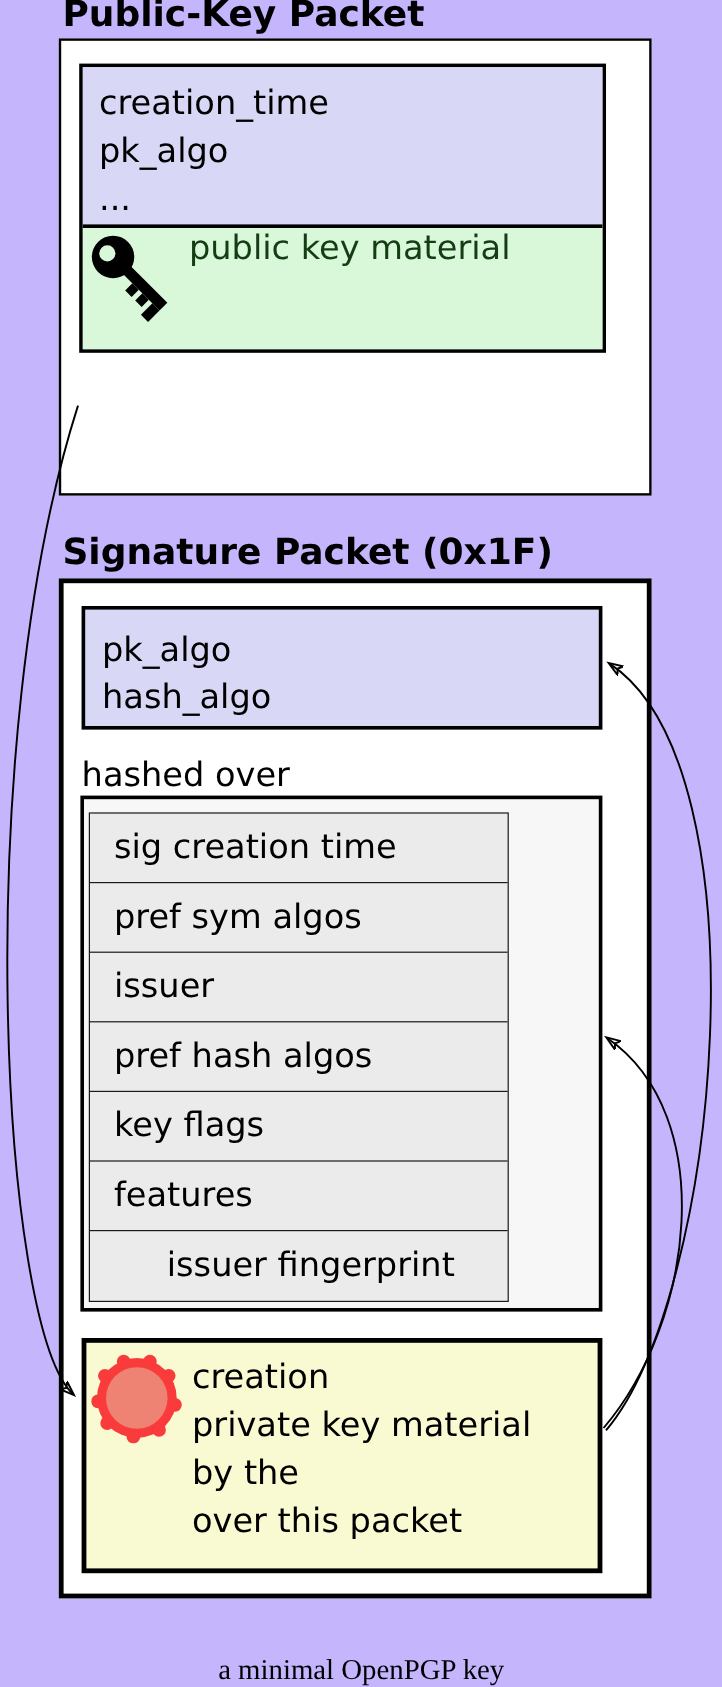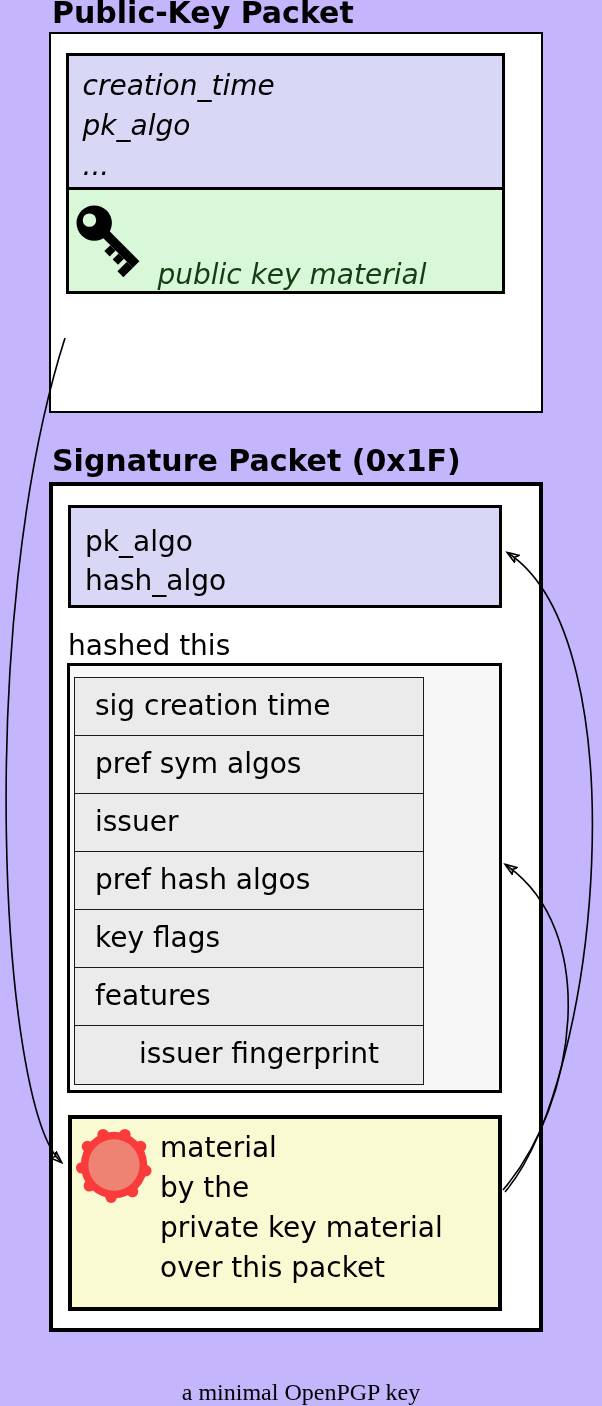--- a/index.html
+++ b/index.html
@@ -36,21 +36,21 @@
     border-bottom: 3px solid #000;
     box-sizing: border-box;
     padding: 10px 0 0 14px;
     font-size: 28px;
     line-height: 40px;
   }
   #pk-fields .green-section {
     height: 101px;
     background: var(--green, #d9f8d9);
     display: flex;
-    align-items: flex-end;
+    align-items: flex-start;
     color: var(--green_text, #143d14);
     font-size: 28px;
   }
   #pk-fields .green-section .key-wrap { margin-left: 5px; width: 80px; height: 92px; flex: 0 0 auto; }
   #pk-fields .green-section .material-label { margin-left: 4px; white-space: nowrap; }
 
   
   #sig-outer {
     left: 49px; top: 482px; width: 494px; height: 850px;
     border: 4px solid #000; background: #fff;
@@ -122,21 +122,21 @@
   #arrows path { fill: none; stroke: var(--line, #000); stroke-width: 1.6px; }
 </style>
 </head>
 <body>
 
 <div id="stage">
 
   <div class="abs packet-title" style="left:52px; top:-2px;">Public-Key Packet</div>
 
   <div class="abs" id="pk-outer">
-    <div class="abs" id="pk-fields" style="left:14.5px; top:18.5px;font-style:italic;">
+    <div class="abs" id="pk-fields" style="left:14.5px; top:18.5px;">
       <div class="lavender-section">
         <div>creation_time</div>
         <div>pk_algo</div>
         <div>...</div>
       </div>
       <div class="green-section">
         <span class="key-wrap">
           <svg width="80" height="92" viewBox="0 0 95 100" aria-hidden="true">
             <g transform="rotate(45 24 24)" fill="#000">
               <circle cx="24" cy="24" r="21"></circle>
@@ -155,21 +155,21 @@
 
   <div class="abs packet-title" style="left:52px; top:446px;">Signature Packet (0x1F)</div>
 
   <div class="abs" id="sig-outer"></div>
 
   <div class="abs" id="sig-algos">
     <div>pk_algo</div>
     <div>hash_algo</div>
   </div>
 
-  <div class="abs" id="hashed-label">hashed this</div>
+  <div class="abs" id="hashed-label">hashed over</div>
 
   <div class="abs" id="hashed-box">
     <div id="subpacket-list">
       <div class="subpacket-row">sig creation time</div>
       <div class="subpacket-row">pref sym algos</div>
       <div class="subpacket-row">issuer</div>
       <div class="subpacket-row">pref hash algos</div>
       <div class="subpacket-row">key flags</div>
       <div class="subpacket-row">features</div>
       <div class="subpacket-row">issuer fingerprint</div>
@@ -186,23 +186,23 @@
         <circle class="seal-ring" cx="14" cy="62" r="6"></circle>
         <circle class="seal-ring" cx="6" cy="43" r="6"></circle>
         <circle class="seal-ring" cx="12" cy="20.5" r="6"></circle>
         <circle class="seal-ring" cx="28.5" cy="8" r="6"></circle>
         <circle class="seal-ring" cx="51.5" cy="8" r="6"></circle>
         <circle class="seal-ring" cx="68" cy="20.5" r="6"></circle>
         <circle class="seal-core" cx="40" cy="40" r="27"></circle>
       </svg>
     </span>
     <div id="signature-text">
-      <div>material</div>
+      <div>creation</div>
+      <div>private key material</div>
       <div>by the</div>
-      <div>private key material</div>
       <div>over this packet</div>
     </div>
   </div>
 
   <div class="abs" id="caption">a minimal OpenPGP key</div>
 
   <svg id="arrows" viewBox="0 0 602 1406" xmlns="http://www.w3.org/2000/svg">
     <defs>
       <marker id="arrowhead" markerUnits="userSpaceOnUse" markerWidth="16" markerHeight="12" refX="11" refY="5" orient="auto">
         <path d="M 12 5 L 0 0.6 L 3.2 5 L 0 9.4 Z" fill="#000" stroke="none"></path>

